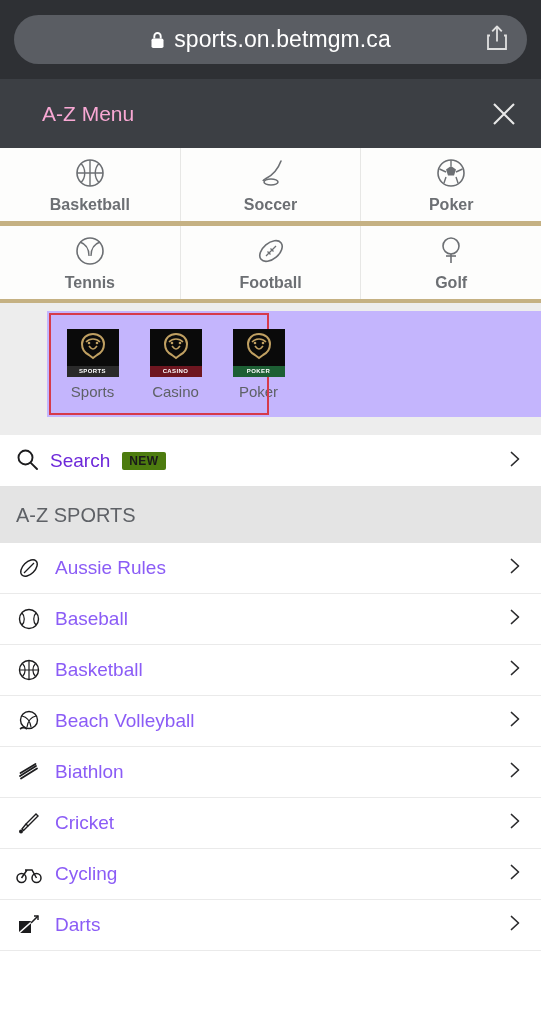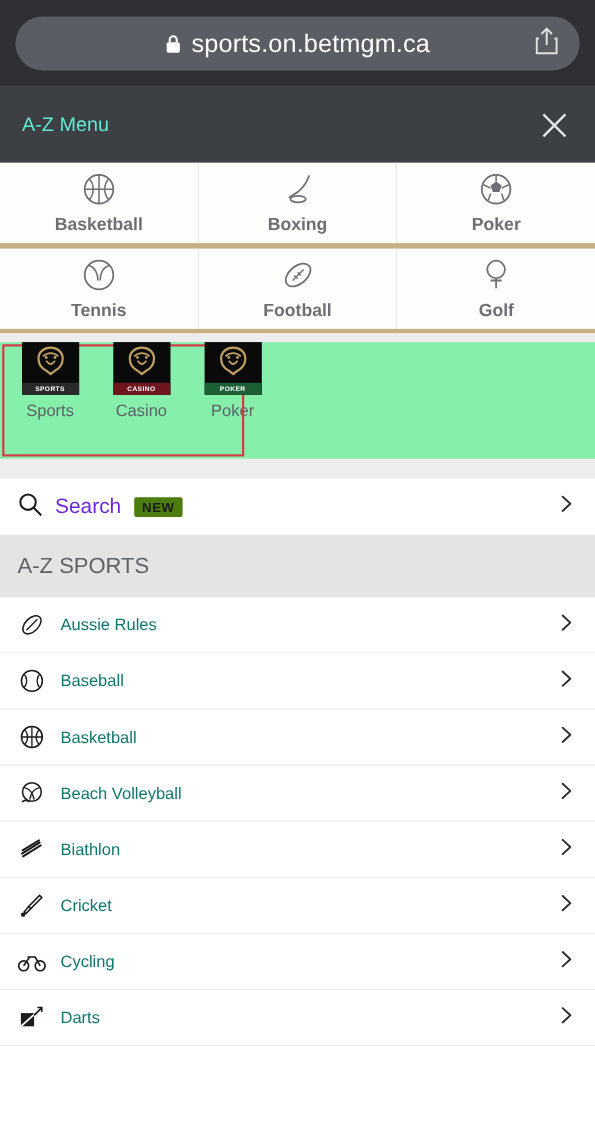--- a/index.html
+++ b/index.html
@@ -27,41 +27,42 @@
   }
   .lock-icon { display: inline-flex; }
   .share-icon { position: absolute; right: 18px; top: 50%; transform: translateY(-50%); }
 
   
   .menu-header {
     height: 69px; background: #3c3f44;
     display: flex; align-items: center; justify-content: space-between;
     padding: 0 20px;
   }
-  .menu-title { color: #5eead4; font-size: 18px; }
+  .menu-title { color: #f9a8d4; font-size: 21px; margin-left: 22px; }
   .close-btn { width: 34px; height: 34px; display: flex; align-items: center; justify-content: center; }
 
   
   .quick-grid { background: #fdfdfc; }
   .quick-row { display: flex; height: 73px; }
   .quick-cell {
     flex: 1; display: flex; flex-direction: column;
     align-items: center; justify-content: center; gap: 2px;
     border-right: 1px solid #e7e7e5;
   }
   .quick-cell:last-child { border-right: none; }
   .quick-label { font-size: 16px; font-weight: bold; color: #6c6f73; }
   .gold-rule { height: 5px; background: #c5b183; }
   .gold-rule.thin { height: 4px; }
 
   
   .gap { background: #ededed; }
   .product-strip {
-    background: #86efac; height: 106px; display: flex; align-items: flex-start;
+    background: #c4b5fd; height: 106px; display: flex; align-items: center;
     position: relative;
+    margin-left: 47px;
   }
   .red-box {
     position: absolute; left: 2px; top: 2px; width: 220px; height: 102px;
     border: 2px solid #d63a4a; pointer-events: none;
   }
   .product-item {
     width: 75px; display: flex; flex-direction: column;
     align-items: center; gap: 6px; margin-left: 8px;
   }
   .logo-tile {
@@ -95,21 +96,21 @@
     padding: 12px 16px; font-size: 20px; color: #5e6166;
   }
 
   
   .az-list { background: #ffffff; }
   .az-row {
     height: 51px; display: flex; align-items: center; gap: 13px;
     padding: 0 16px; border-bottom: 1px solid #eaeaea;
   }
   .az-icon { width: 26px; display: flex; align-items: center; justify-content: center; }
-  .az-label { font-size: 15px; color: #0f766e; }
+  .az-label { font-size: 19px; color: #8b5cf6; }
 </style>
 </head>
 <body>
 
 <div class="screen">
 
   <div class="browser-bar">
     <div class="url-pill">
       <span class="url-text">
         <span class="lock-icon">
@@ -151,21 +152,21 @@
         <span class="quick-label">Basketball</span>
       </div>
       <div class="quick-cell">
         <span>
           <svg width="34" height="34" viewBox="0 0 34 34">
             <path d="M27 5c-3 8-8 14-15 17.5" stroke="#6c6f73" stroke-width="1.6" fill="none" stroke-linecap="round"></path>
             <path d="M12 22.5c-2 1-3 2-3 2.5" stroke="#6c6f73" stroke-width="1.6" fill="none"></path>
             <ellipse cx="17" cy="26" rx="7" ry="3" stroke="#6c6f73" stroke-width="1.6" fill="none"></ellipse>
           </svg>
         </span>
-        <span class="quick-label">Boxing</span>
+        <span class="quick-label">Soccer</span>
       </div>
       <div class="quick-cell">
         <span>
           <svg width="34" height="34" viewBox="0 0 34 34">
             <circle cx="17" cy="17" r="13" stroke="#6c6f73" stroke-width="1.6" fill="none"></circle>
             <path d="M17 10l5 3.6-2 6h-6l-2-6z" fill="#6c6f73"></path>
             <path d="M17 4v6M5.5 13l6.5 3M28.5 13L22 16M10 27l2-6M24 27l-2-6" stroke="#6c6f73" stroke-width="1.4" fill="none"></path>
           </svg>
         </span>
         <span class="quick-label">Poker</span>

